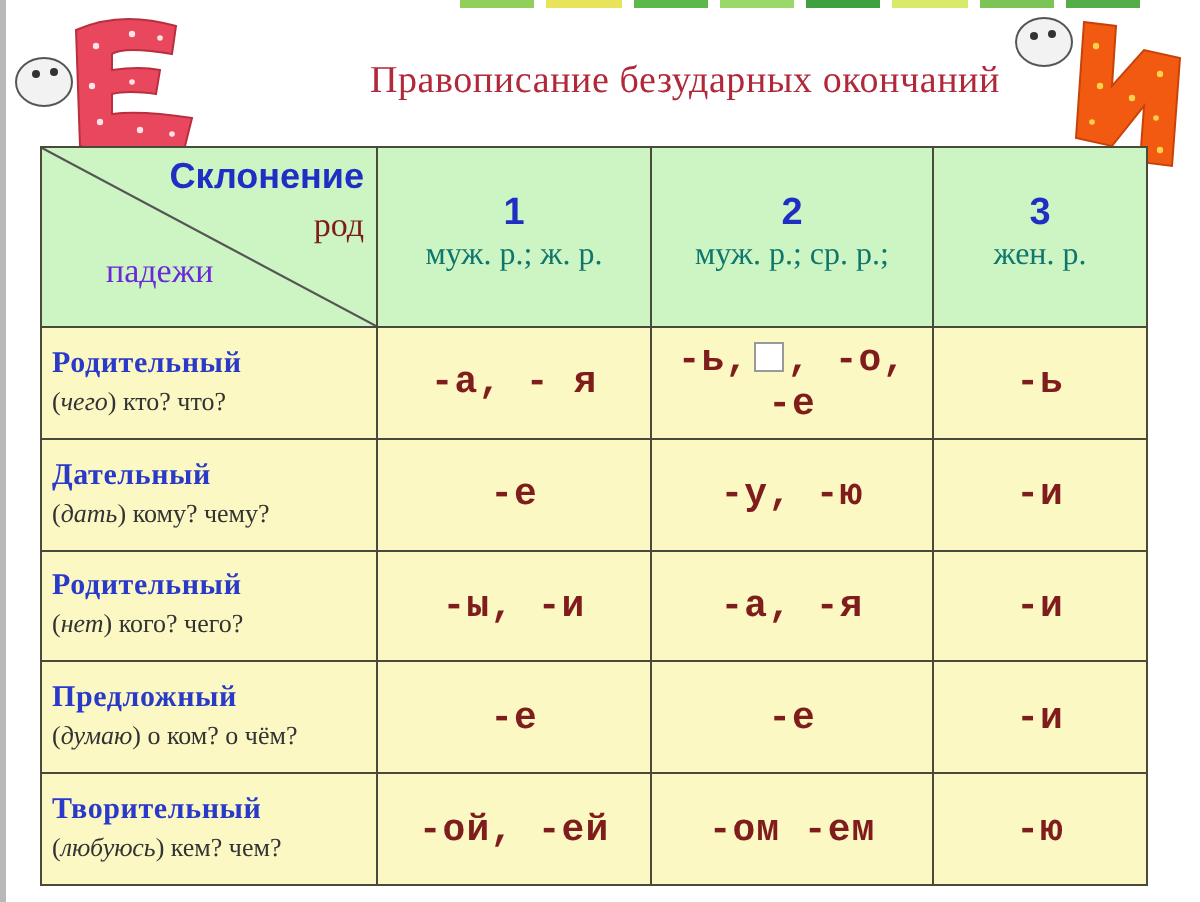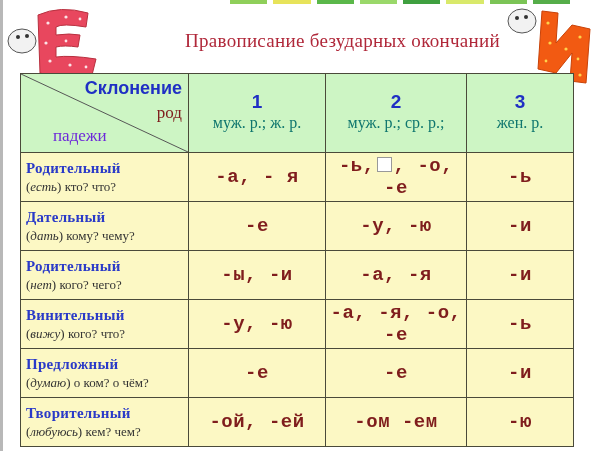--- a/index.html
+++ b/index.html
@@ -125,21 +125,21 @@
     </td>
     <td>
       <div class="decl-num">3</div>
       <div class="decl-gender">жен.  р.</div>
     </td>
   </tr>
 
   <tr class="row">
     <td class="case-cell">
       <div class="case-name">Родительный</div>
-      <div class="case-q">(<i>есть</i>)<span> кто? что?</span></div>
+      <div class="case-q">(<i>чего</i>)<span> кто? что?</span></div>
     </td>
     <td class="ending">-а,  - я</td>
     <td class="ending"><span>-ь,</span><span class="box"></span><span>, -о,  -е</span></td>
     <td class="ending">-ь</td>
   </tr>
 
   <tr class="row">
     <td class="case-cell">
       <div class="case-name">Дательный</div>
       <div class="case-q">(<i>дать</i>)<span> кому? чему?</span></div>
@@ -152,29 +152,20 @@
   <tr class="row">
     <td class="case-cell">
       <div class="case-name">Родительный</div>
       <div class="case-q">(<i>нет</i>)<span> кого? чего?</span></div>
     </td>
     <td class="ending">-ы, -и</td>
     <td class="ending">-а, -я</td>
     <td class="ending">-и</td>
   </tr>
 
-  <tr class="row">
-    <td class="case-cell">
-      <div class="case-name">Винительный</div>
-      <div class="case-q">(<i>вижу</i>)<span> кого? что?</span></div>
-    </td>
-    <td class="ending">-у, -ю</td>
-    <td class="ending">-а, -я, -о, -е</td>
-    <td class="ending">-ь</td>
-  </tr>
 
   <tr class="row">
     <td class="case-cell">
       <div class="case-name">Предложный</div>
       <div class="case-q">(<i>думаю</i>)<span> о ком? о чём?</span></div>
     </td>
     <td class="ending">-е</td>
     <td class="ending">-е</td>
     <td class="ending">-и</td>
   </tr>

